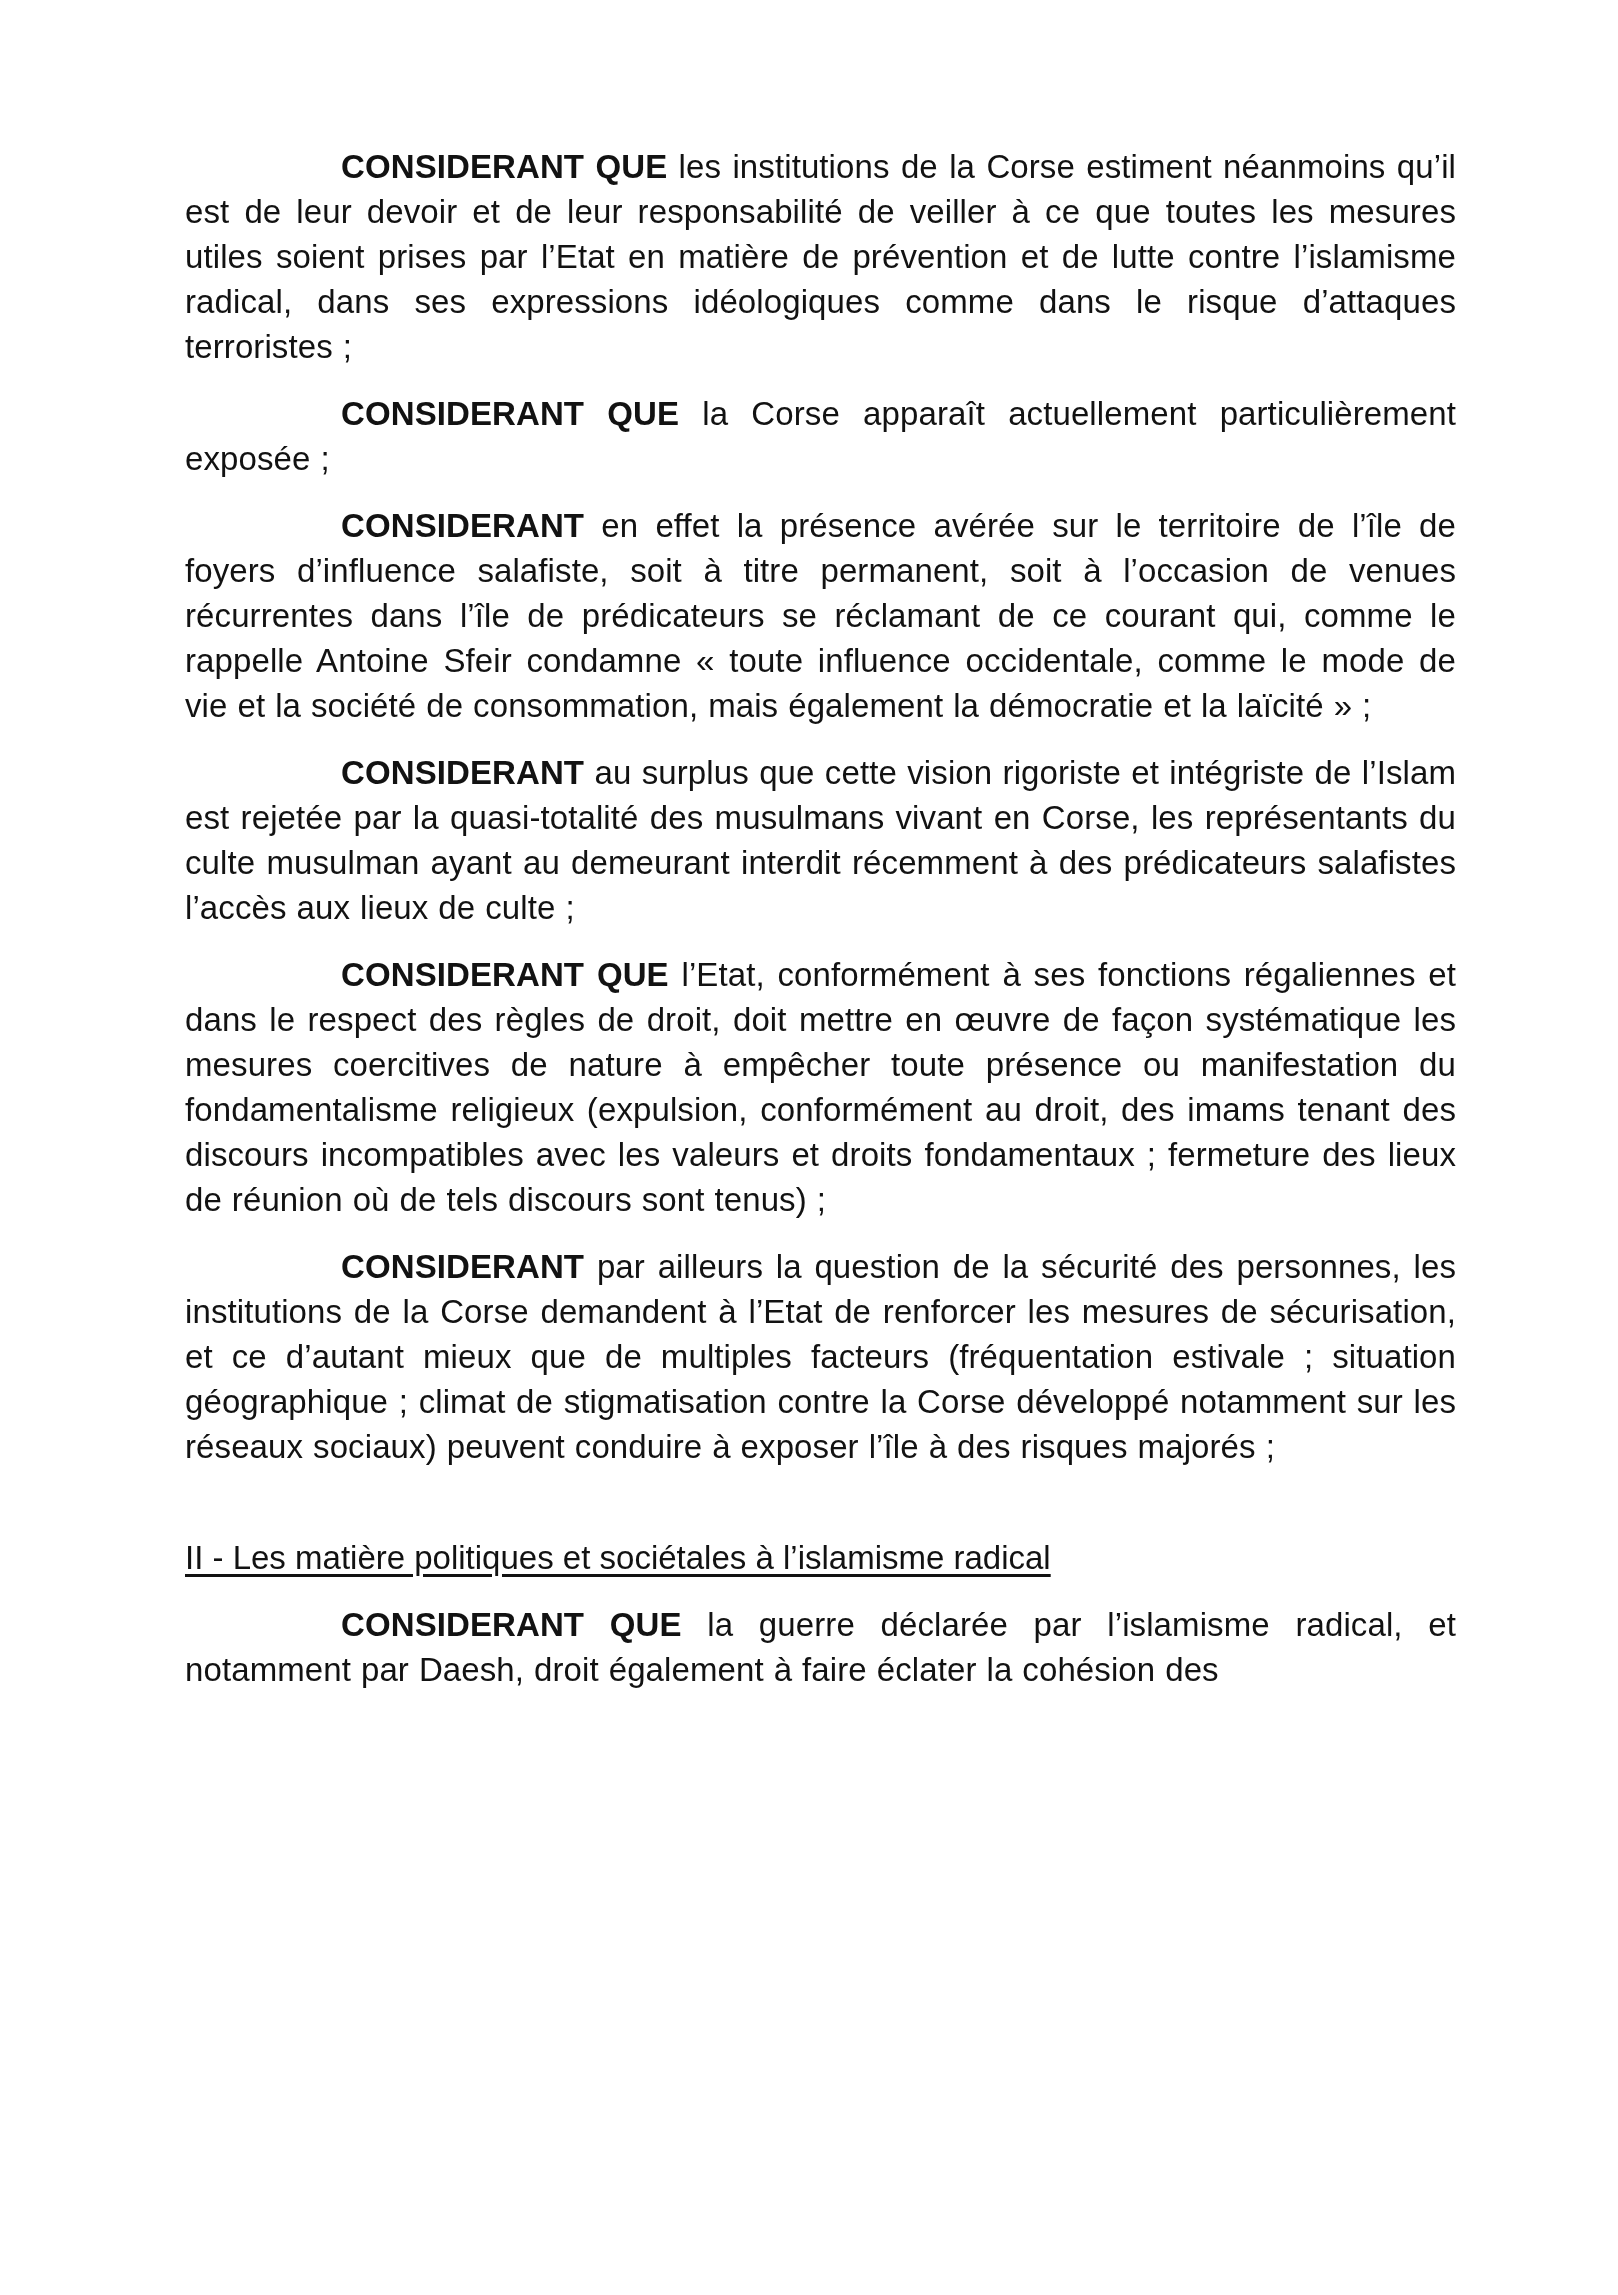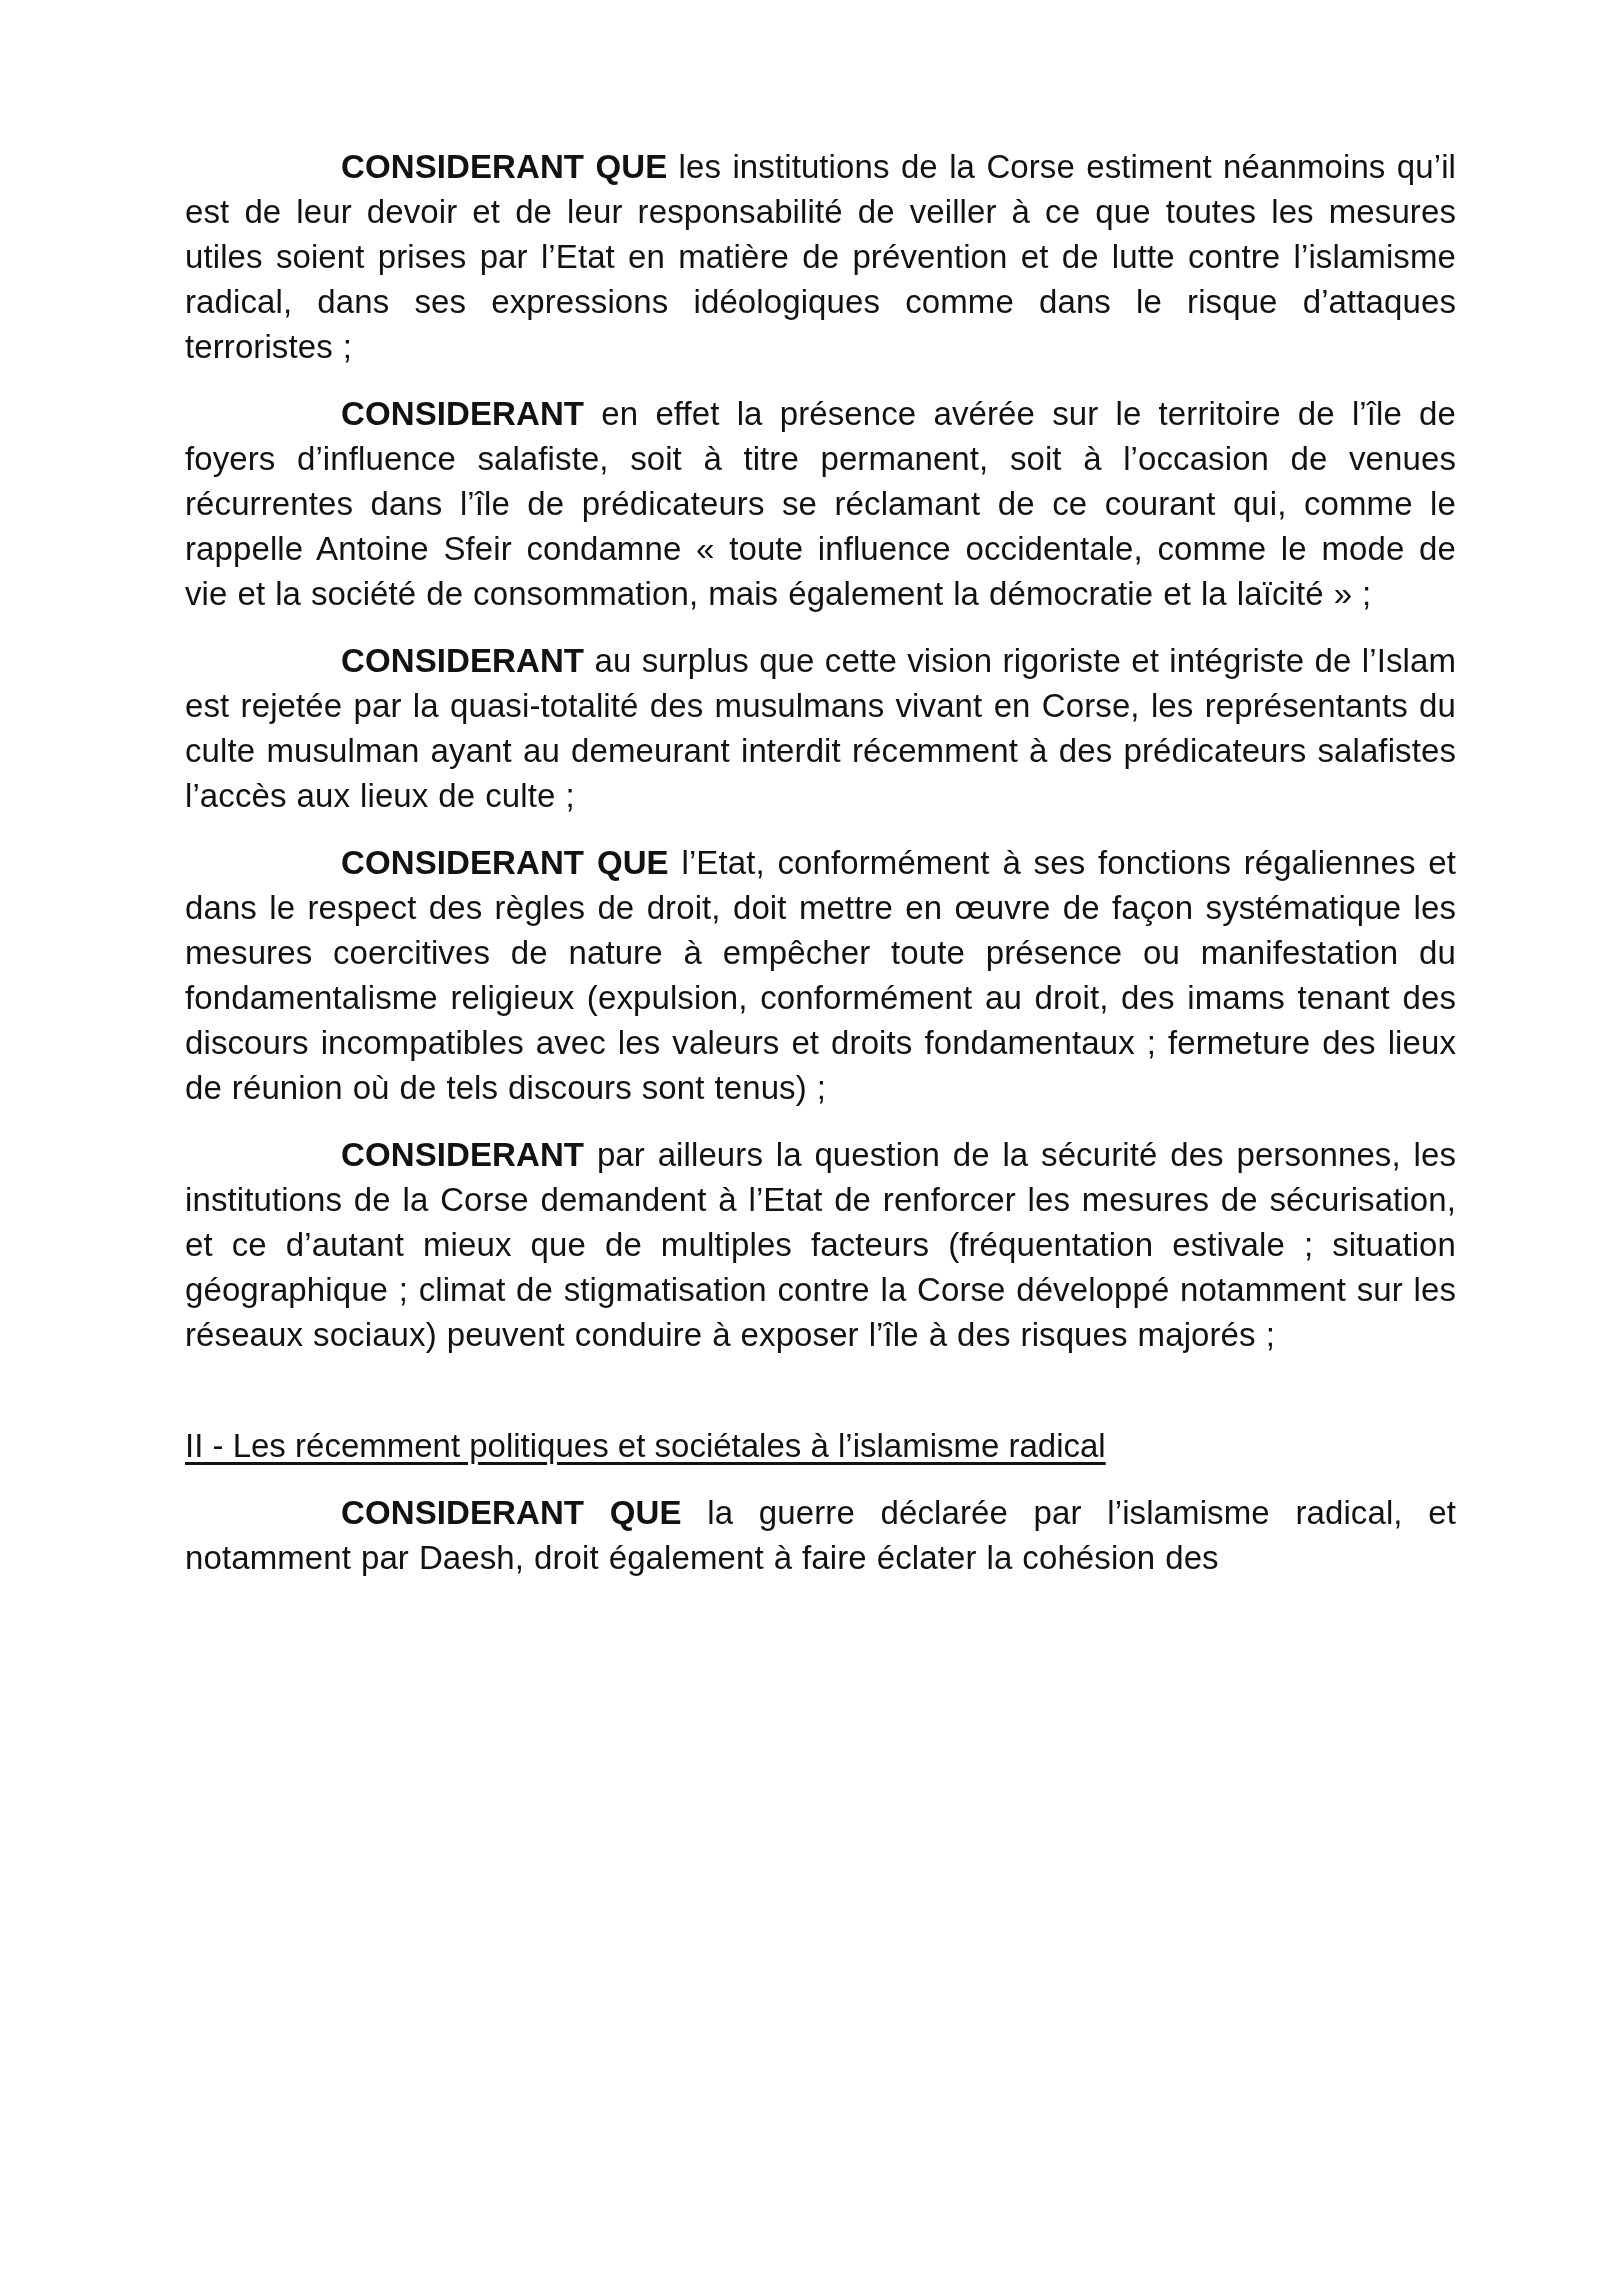--- a/index.html
+++ b/index.html
@@ -56,41 +56,44 @@
 </head>
 <body>
 
 <div class="page">
   <div class="content">
 
     <p class="para">
       <span class="lead">CONSIDERANT QUE</span><span> les institutions de la Corse estiment néanmoins qu’il est de leur devoir et de leur responsabilité de veiller à ce que toutes les mesures utiles soient prises par l’Etat en matière de prévention et de lutte contre l’islamisme radical, dans ses expressions idéologiques comme dans le risque d’attaques terroristes ;</span>
     </p>
 
+    <p class="para">
+      <span class="lead">CONSIDERANT QUE</span><span> la Corse apparaît actuellement particulièrement exposée ;</span>
+    </p>
 
     <p class="para">
       <span class="lead">CONSIDERANT</span><span> en effet la présence avérée sur le territoire de l’île de foyers d’influence salafiste, soit à titre permanent, soit à l’occasion de venues récurrentes dans l’île de prédicateurs se réclamant de ce courant qui, comme le rappelle Antoine Sfeir condamne « toute influence occidentale, comme le mode de vie et la société de consommation, mais également la démocratie et la laïcité » ;</span>
     </p>
 
 
 
     <p class="para">
       <span class="lead">CONSIDERANT</span><span> au surplus que cette vision rigoriste et intégriste de l’Islam est rejetée par la quasi-totalité des musulmans vivant en Corse, les représentants du culte musulman ayant au demeurant interdit récemment à des prédicateurs salafistes l’accès aux lieux de culte ;</span>
     </p>
 
     <p class="para">
       <span class="lead">CONSIDERANT QUE</span><span> l’Etat, conformément à ses fonctions régaliennes et dans le respect des règles de droit, doit mettre en œuvre de façon systématique les mesures coercitives de nature à empêcher toute présence ou manifestation du fondamentalisme religieux (expulsion, conformément au droit, des imams tenant des discours incompatibles avec les valeurs et droits fondamentaux ; fermeture des lieux de réunion où de tels discours sont tenus) ;</span>
     </p>
 
     <p class="para">
       <span class="lead">CONSIDERANT</span><span> par ailleurs la question de la sécurité des personnes, les institutions de la Corse demandent à l’Etat de renforcer les mesures de sécurisation, et ce d’autant mieux que de multiples facteurs (fréquentation estivale ; situation géographique ; climat de stigmatisation contre la Corse développé notamment sur les réseaux sociaux) peuvent conduire à exposer l’île à des risques majorés ;</span>
     </p>
 
     <p class="heading-block">
-      <span class="underlined">II - Les récemment politiques et sociétales à l’islamisme radical</span>
+      <span class="underlined">II - Les matière politiques et sociétales à l’islamisme radical</span>
     </p>
 
     <p class="para">
       <span class="lead">CONSIDERANT QUE</span><span> la guerre déclarée par l’islamisme radical, et notamment par Daesh, droit également à faire éclater la cohésion des</span>
     </p>
 
   </div>
 </div>
 
 

